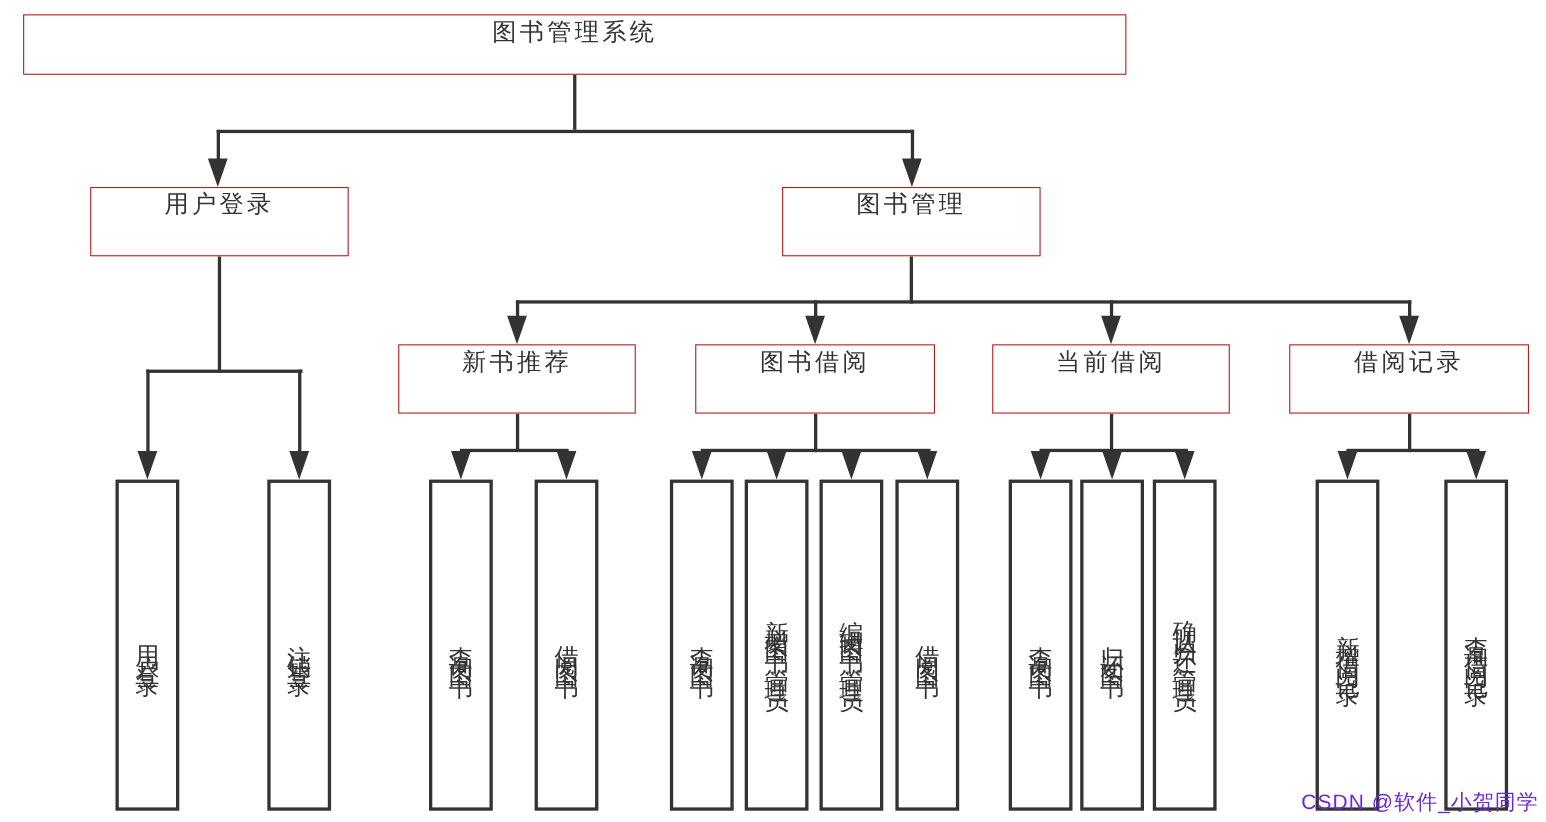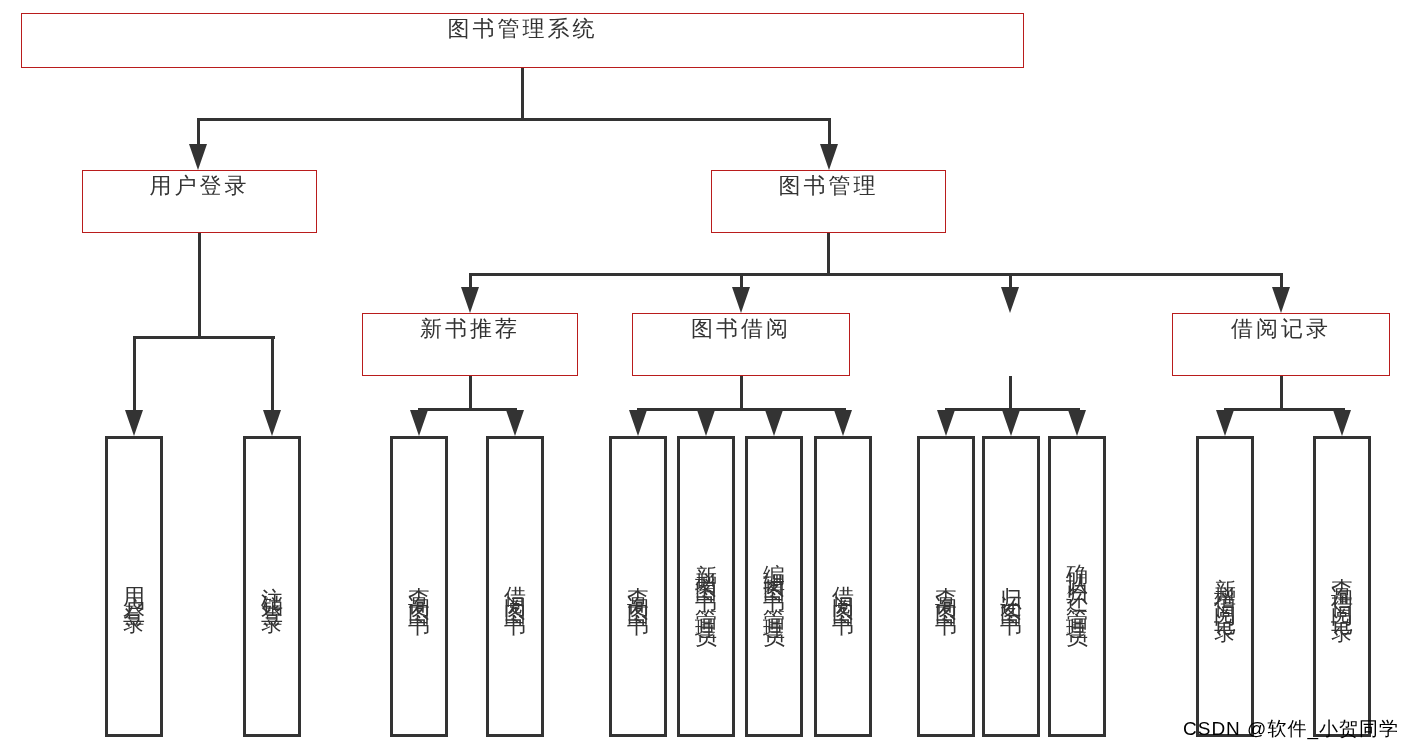--- a/index.html
+++ b/index.html
@@ -55,21 +55,21 @@
     border-left: 9px solid transparent;
     border-right: 9px solid transparent;
     border-top: 26px solid #333333;
     z-index: 1;
   }
   .watermark {
     position: absolute;
     left: 1183px;
     top: 716px;
     font-size: 19px;
-    color: #000000;
+    color: #6d28d9;
     letter-spacing: 1px;
     white-space: nowrap;
     z-index: 5;
   }
 </style>
 </head>
 <body>
 
 <div class="canvas">
 
@@ -107,20 +107,23 @@
   <div class="line" style="left:1009px;top:273px;width:3px;height:20px"></div>
   <div class="arrow" style="left:1001px;top:287px"></div>
   <div class="line" style="left:1280px;top:273px;width:3px;height:20px"></div>
   <div class="arrow" style="left:1272px;top:287px"></div>
 
   <div class="hbox" style="left:632px;top:313px;width:218px;height:63px">
     <span class="hlabel">图书借阅</span>
   </div>
   <div class="hbox" style="left:362px;top:313px;width:216px;height:63px">
     <span class="hlabel">新书推荐</span>
+  </div>
+  <div class="hbox" style="left:902px;top:313px;width:216px;height:63px">
+    <span class="hlabel">当前借阅</span>
   </div>
   <div class="hbox" style="left:1172px;top:313px;width:218px;height:63px">
     <span class="hlabel">借阅记录</span>
   </div>
 
   <div class="line" style="left:469px;top:376px;width:3px;height:35px"></div>
   <div class="line" style="left:418px;top:408px;width:99px;height:3px"></div>
   <div class="arrow" style="left:410px;top:410px"></div>
   <div class="arrow" style="left:506px;top:410px"></div>
 

